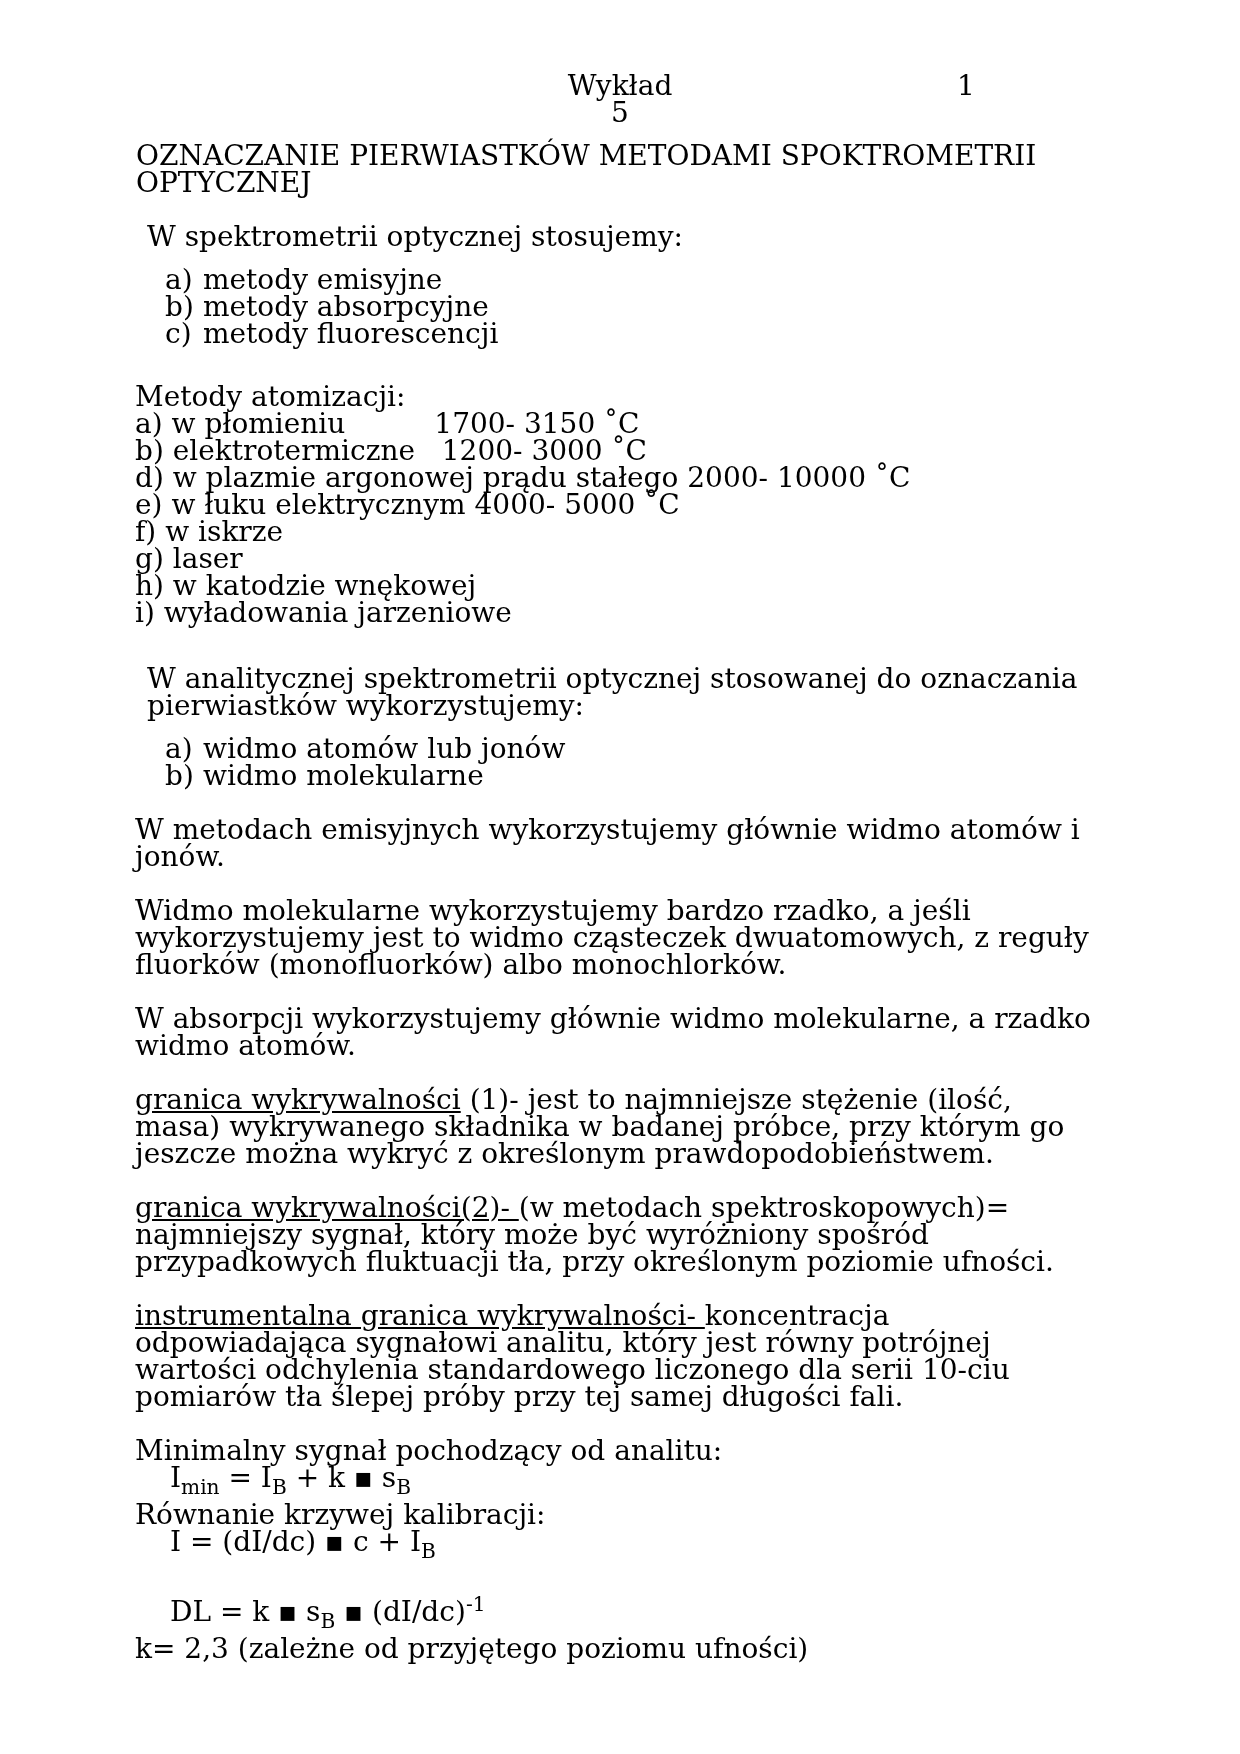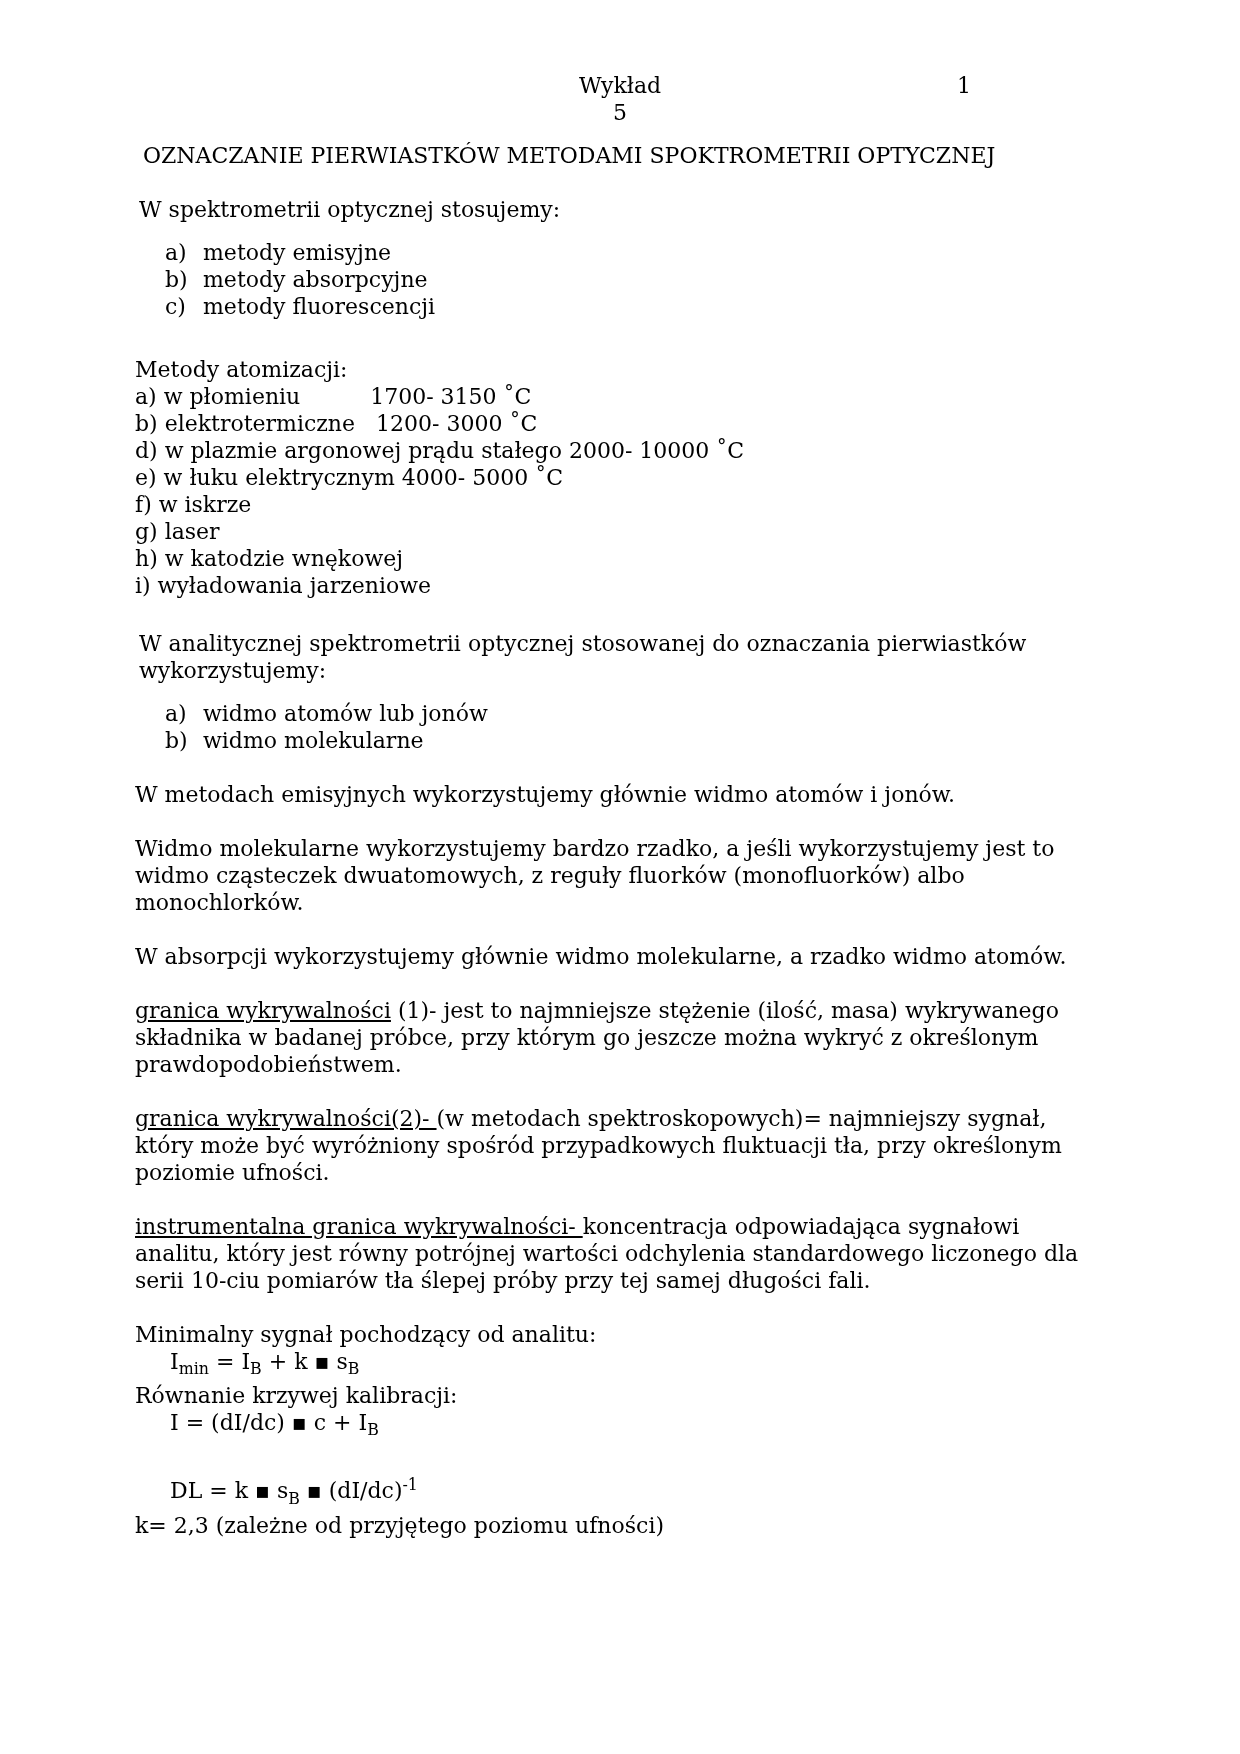--- a/index.html
+++ b/index.html
@@ -8,46 +8,46 @@
     background: #ffffff;
   }
   .page {
     position: relative;
     width: 1240px;
     height: 1754px;
     margin: 0 auto;
     background: #ffffff;
     color: #000000;
     font-family: "DejaVu Serif", serif;
-    font-size: 22px;
+    font-size: 28px;
     line-height: 27px;
     box-sizing: border-box;
     padding: 72px 135px 0 135px;
     overflow: hidden;
   }
   .header {
     position: relative;
     text-align: center;
   }
   .header .page-number {
     position: absolute;
     left: 822px;
     top: 0;
   }
   .lecture-number {
     text-align: center;
   }
   .doc-title {
-    margin: 16px 0 27px 8px;
+    margin: 16px 0 27px 1px;
   }
   p.para {
     margin: 0 0 27px 0;
   }
   p.tight {
-    margin: 4px;
+    margin: 12px;
   }
   .list {
     margin: 16px 0 0 30px;
   }
   .list-item .li-label {
     display: inline-block;
     width: 38px;
   }
   .section-gap {
     margin-top: 36px;

